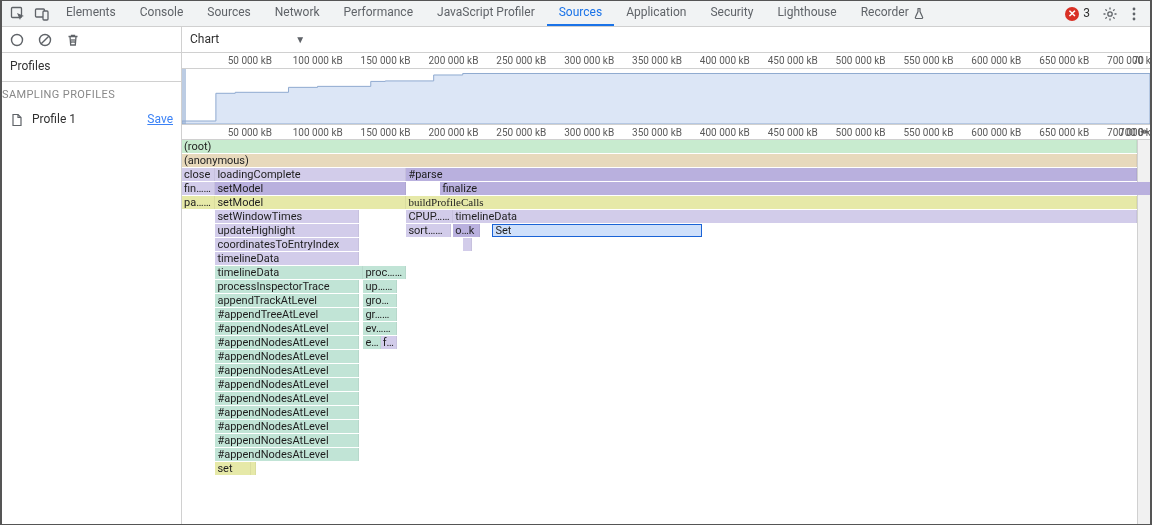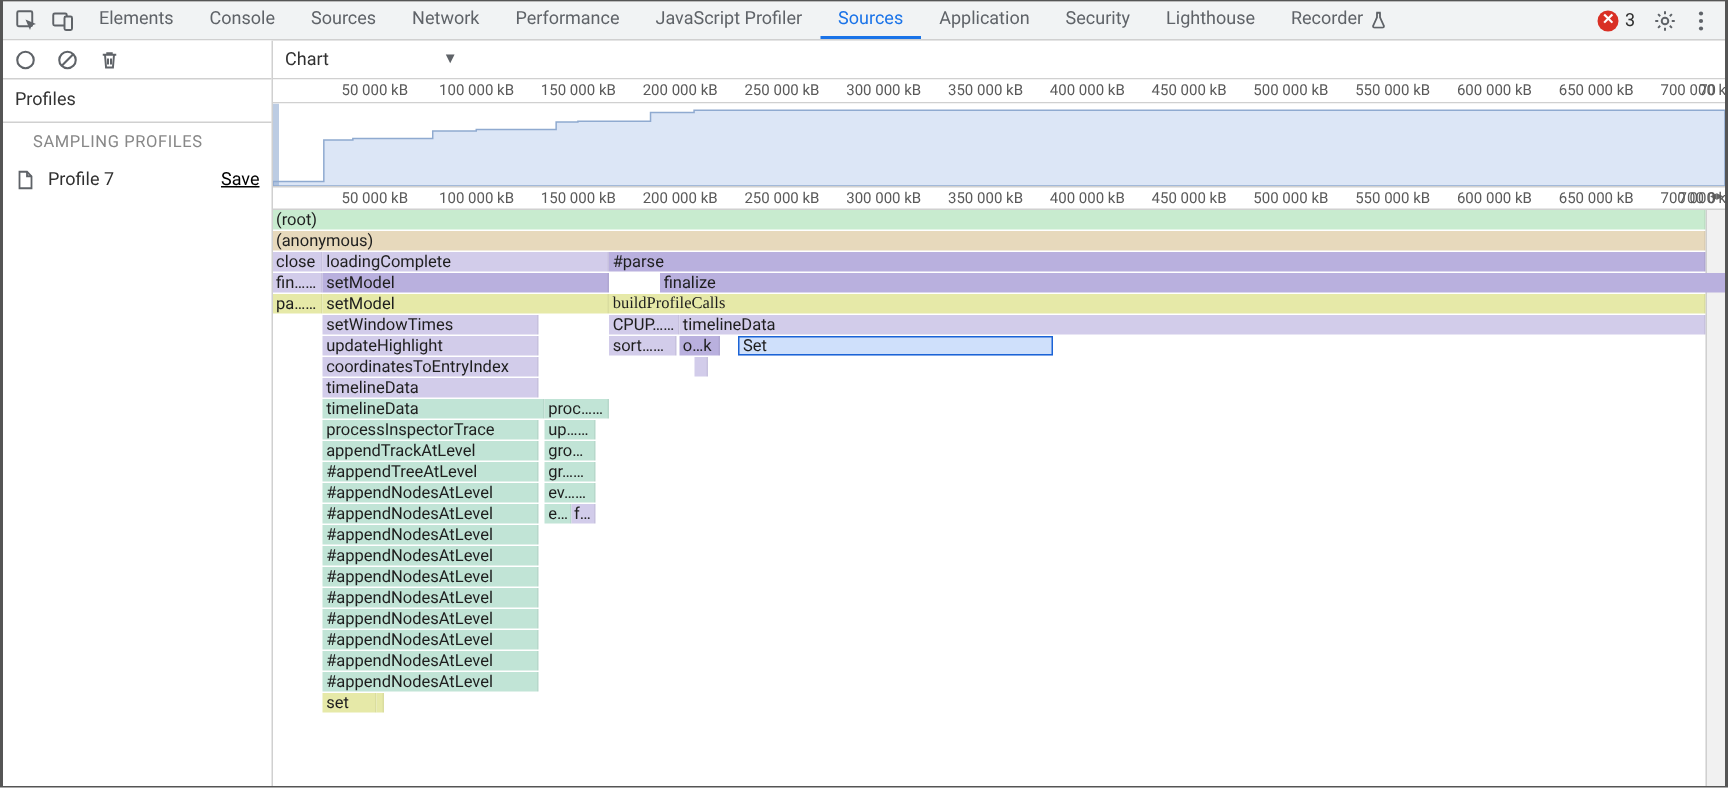--- a/index.html
+++ b/index.html
@@ -57,24 +57,24 @@
   
   .split{display:flex;height:calc(100% - 26px);}
   
   .sidebar{
     width:180px;flex:0 0 180px;border-right:1px solid var(--border);
     background:var(--bg-white);display:flex;flex-direction:column;
   }
   .sb-tools{height:26px;display:flex;align-items:center;border-bottom:1px solid var(--border);padding:0 6px;gap:10px}
   .sb-tools .ic{width:18px;height:18px;display:flex;align-items:center;justify-content:center;color:#5f6368;}
   .sb-head{padding:6px 8px;color:#333;border-bottom:1px solid var(--border)}
-  .sb-sub{padding:6px 20px;color:#888;letter-spacing:.4px;font-size:11px}
+  .sb-sub{padding:6px 0;color:#888;letter-spacing:.4px;font-size:11px}
   .sb-item{display:flex;align-items:center;gap:8px;padding:4px 8px}
   .sb-item .doc-ic{color:#5f6368}
-  .sb-item .save{margin-left:auto;text-decoration:underline;color:#000000;cursor:pointer}
+  .sb-item .save{margin-left:auto;text-decoration:underline;color:#3b82f6;cursor:pointer}
   
   .panel{flex:1;display:flex;flex-direction:column;min-width:0}
   .p-toolbar{height:26px;display:flex;align-items:center;border-bottom:1px solid var(--border);padding:0 8px}
   .dropdown{display:flex;align-items:center;gap:76px;cursor:pointer}
   .dd-arrow{color:#5f6368;font-size:10px}
   
   .ruler{height:16px;position:relative;background:var(--bg-white);border-bottom:1px solid var(--border);font-size:10px;color:var(--text-dim);overflow:hidden}
   .ruler.bottom{border-top:1px solid var(--border);border-bottom:1px solid var(--border)}
   .ruler .lbl{position:absolute;top:1px;transform:translateX(-50%);white-space:nowrap}
   .ruler.bottom .arrows{position:absolute;right:1px;top:0;height:100%;display:flex;align-items:center;gap:0;font-size:9px;color:#666}
@@ -172,21 +172,21 @@
     </div>
     <div class="sb-head">Profiles</div>
     <div class="sb-sub">SAMPLING PROFILES</div>
     <div class="sb-item">
       <span class="doc-ic">
         <svg width="14" height="14" viewBox="0 0 14 14" fill="none" stroke="currentColor" stroke-width="1.2">
             <path d="M3 1.5h5l3 3v8H3z"></path>
             <path d="M8 1.5v3h3"></path>
           </svg>
       </span>
-      <span>Profile 7</span>
+      <span>Profile 1</span>
       <span class="save">Save</span>
     </div>
   </aside>
 
   <section class="panel">
     <div class="p-toolbar">
       <div class="dropdown">
         <span>Chart</span>
         <span class="dd-arrow">▼</span>
       </div>

